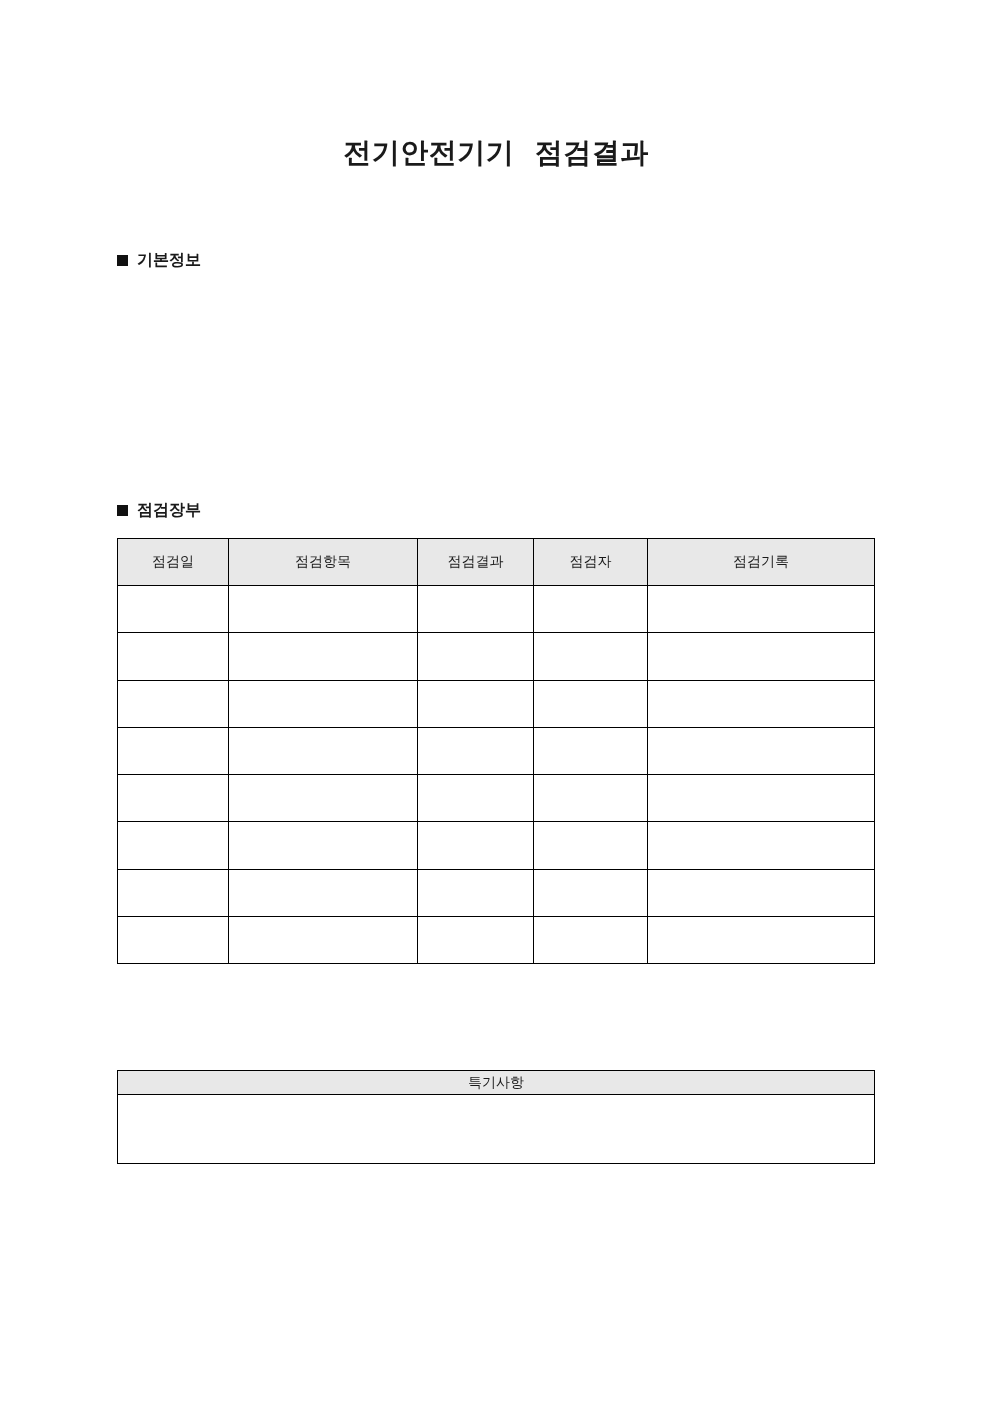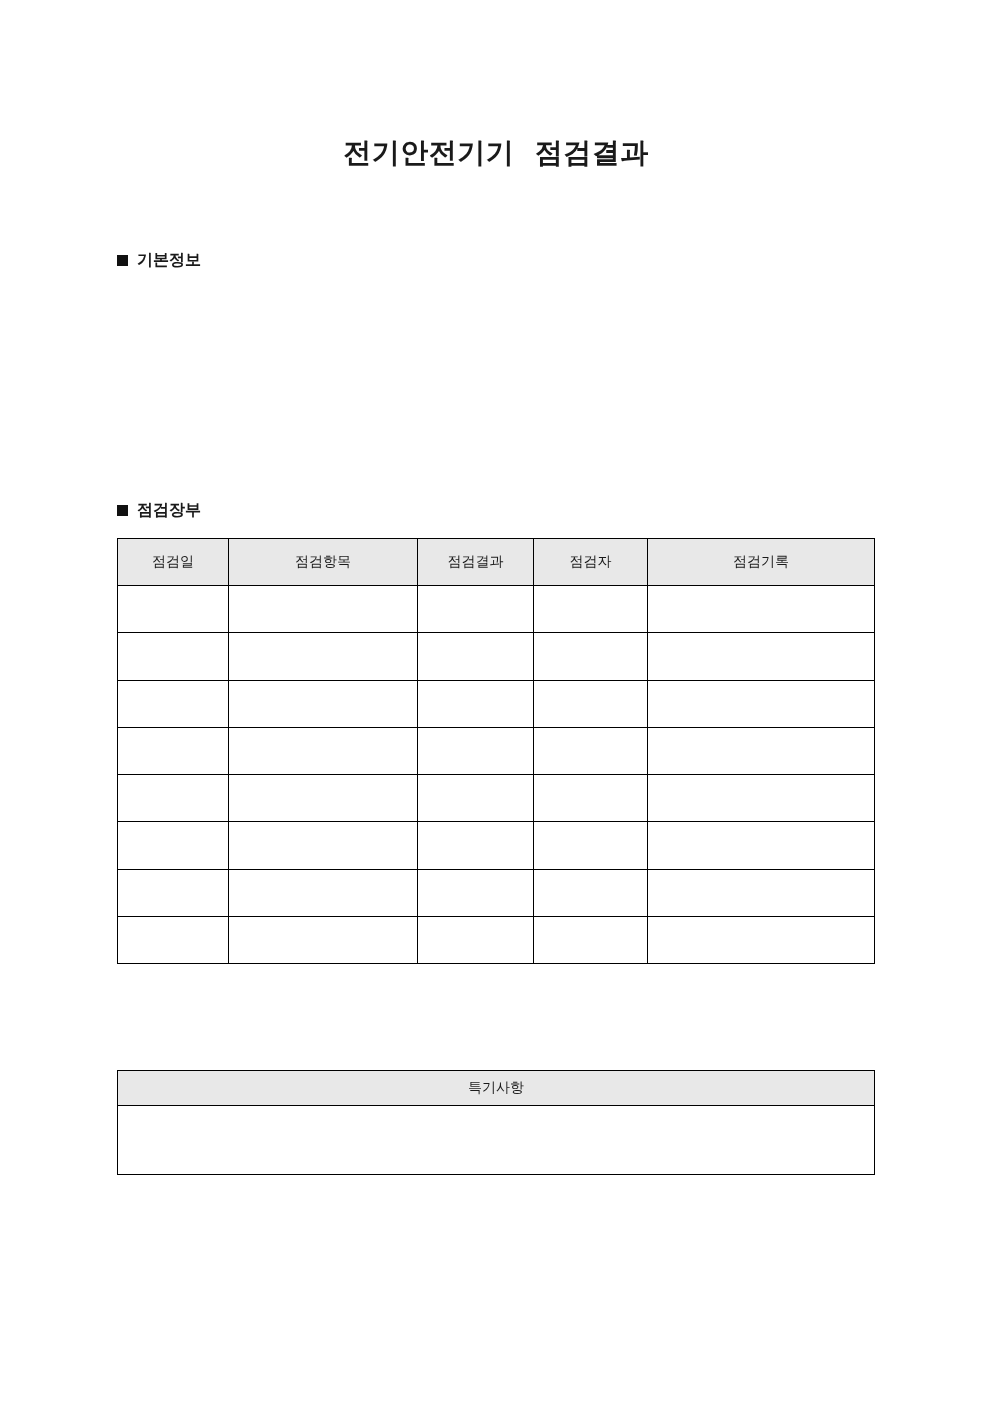--- a/index.html
+++ b/index.html
@@ -111,21 +111,21 @@
   #records-table {
     left: 117px;
     top: 538px;
     width: 757px;
   }
   #remarks-table {
     left: 117px;
     top: 1070px;
     width: 757px;
   }
-  #remarks-table th { height: 35px; }
+  #remarks-table th { height: 24px; }
   #remarks-table td.remarks-body { height: 69px; background: #ffffff; }
 </style>
 </head>
 <body>
 
 <div class="page">
 
   <div class="doc-title">전기안전기기  점검결과</div>
 
   <div class="section-heading" id="heading-basic">

